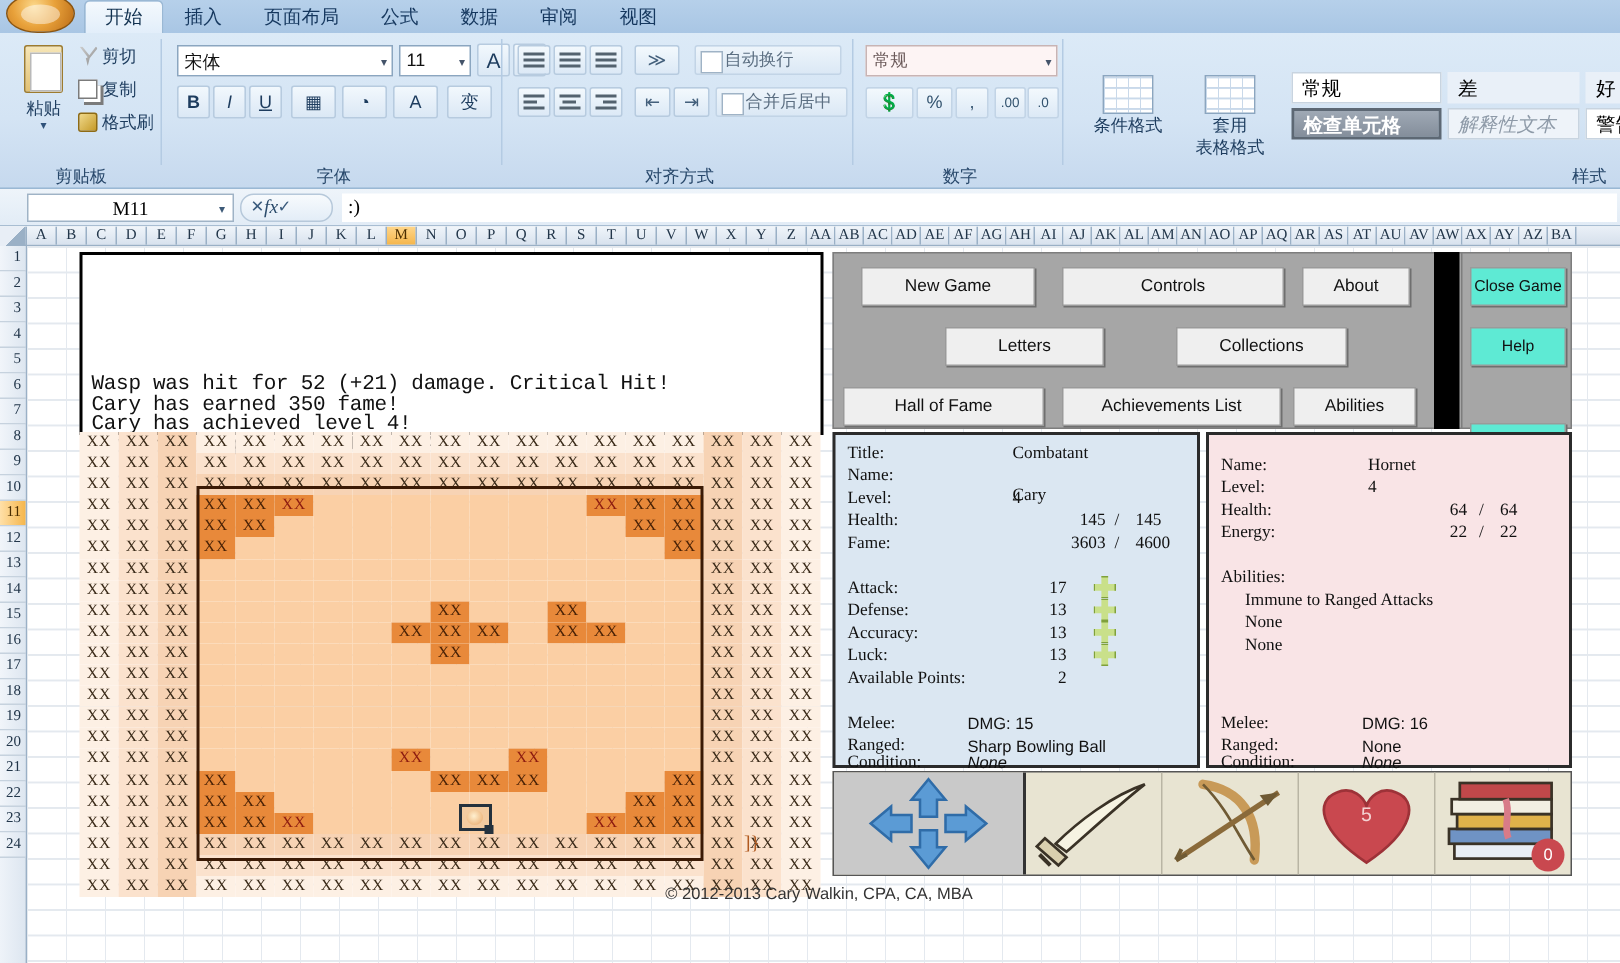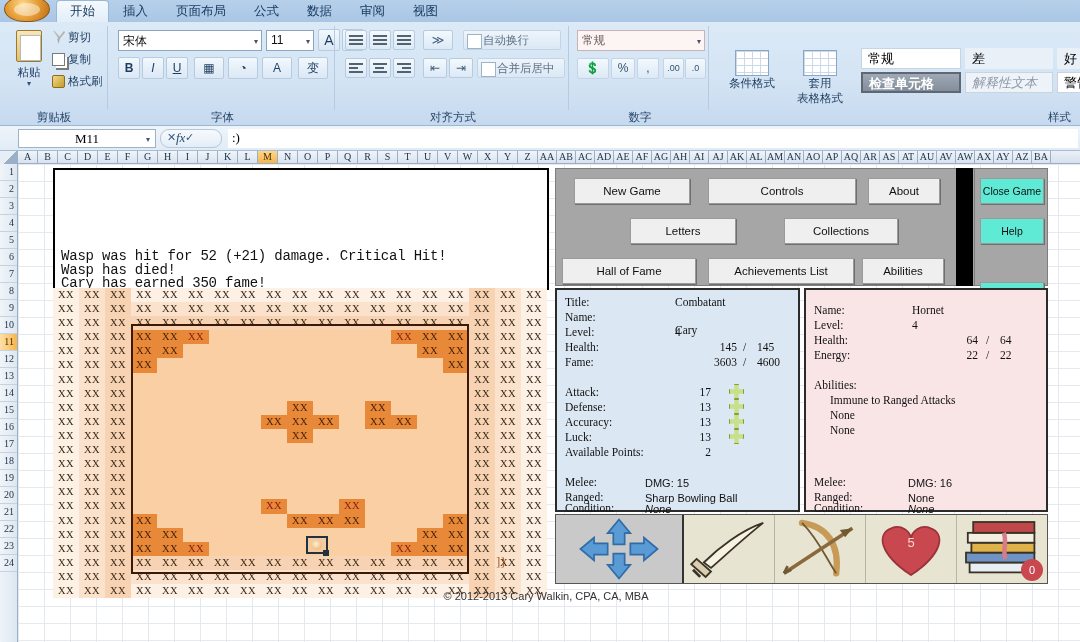--- a/index.html
+++ b/index.html
@@ -467,21 +467,20 @@
       <div class="rowcell">23</div>
       <div class="rowcell">24</div>
     </div>
   <div id="sheet">
 
     <div id="game">
 
       <div id="log-box">
         <div id="log-lines">
             <div>Wasp was hit for 52 (+21) damage. Critical Hit!</div>
-            <div>Wasp has died!</div>
             <div>Cary has earned 350 fame!</div>
             <div>Cary has achieved level 4!</div>
             <div>Cary has acquired a FULL HEAL!</div>
           </div>
       </div>
 
       <div id="map-box">
         <div id="room-border"></div>
         <div id="player">
             <div class="tail"></div>

